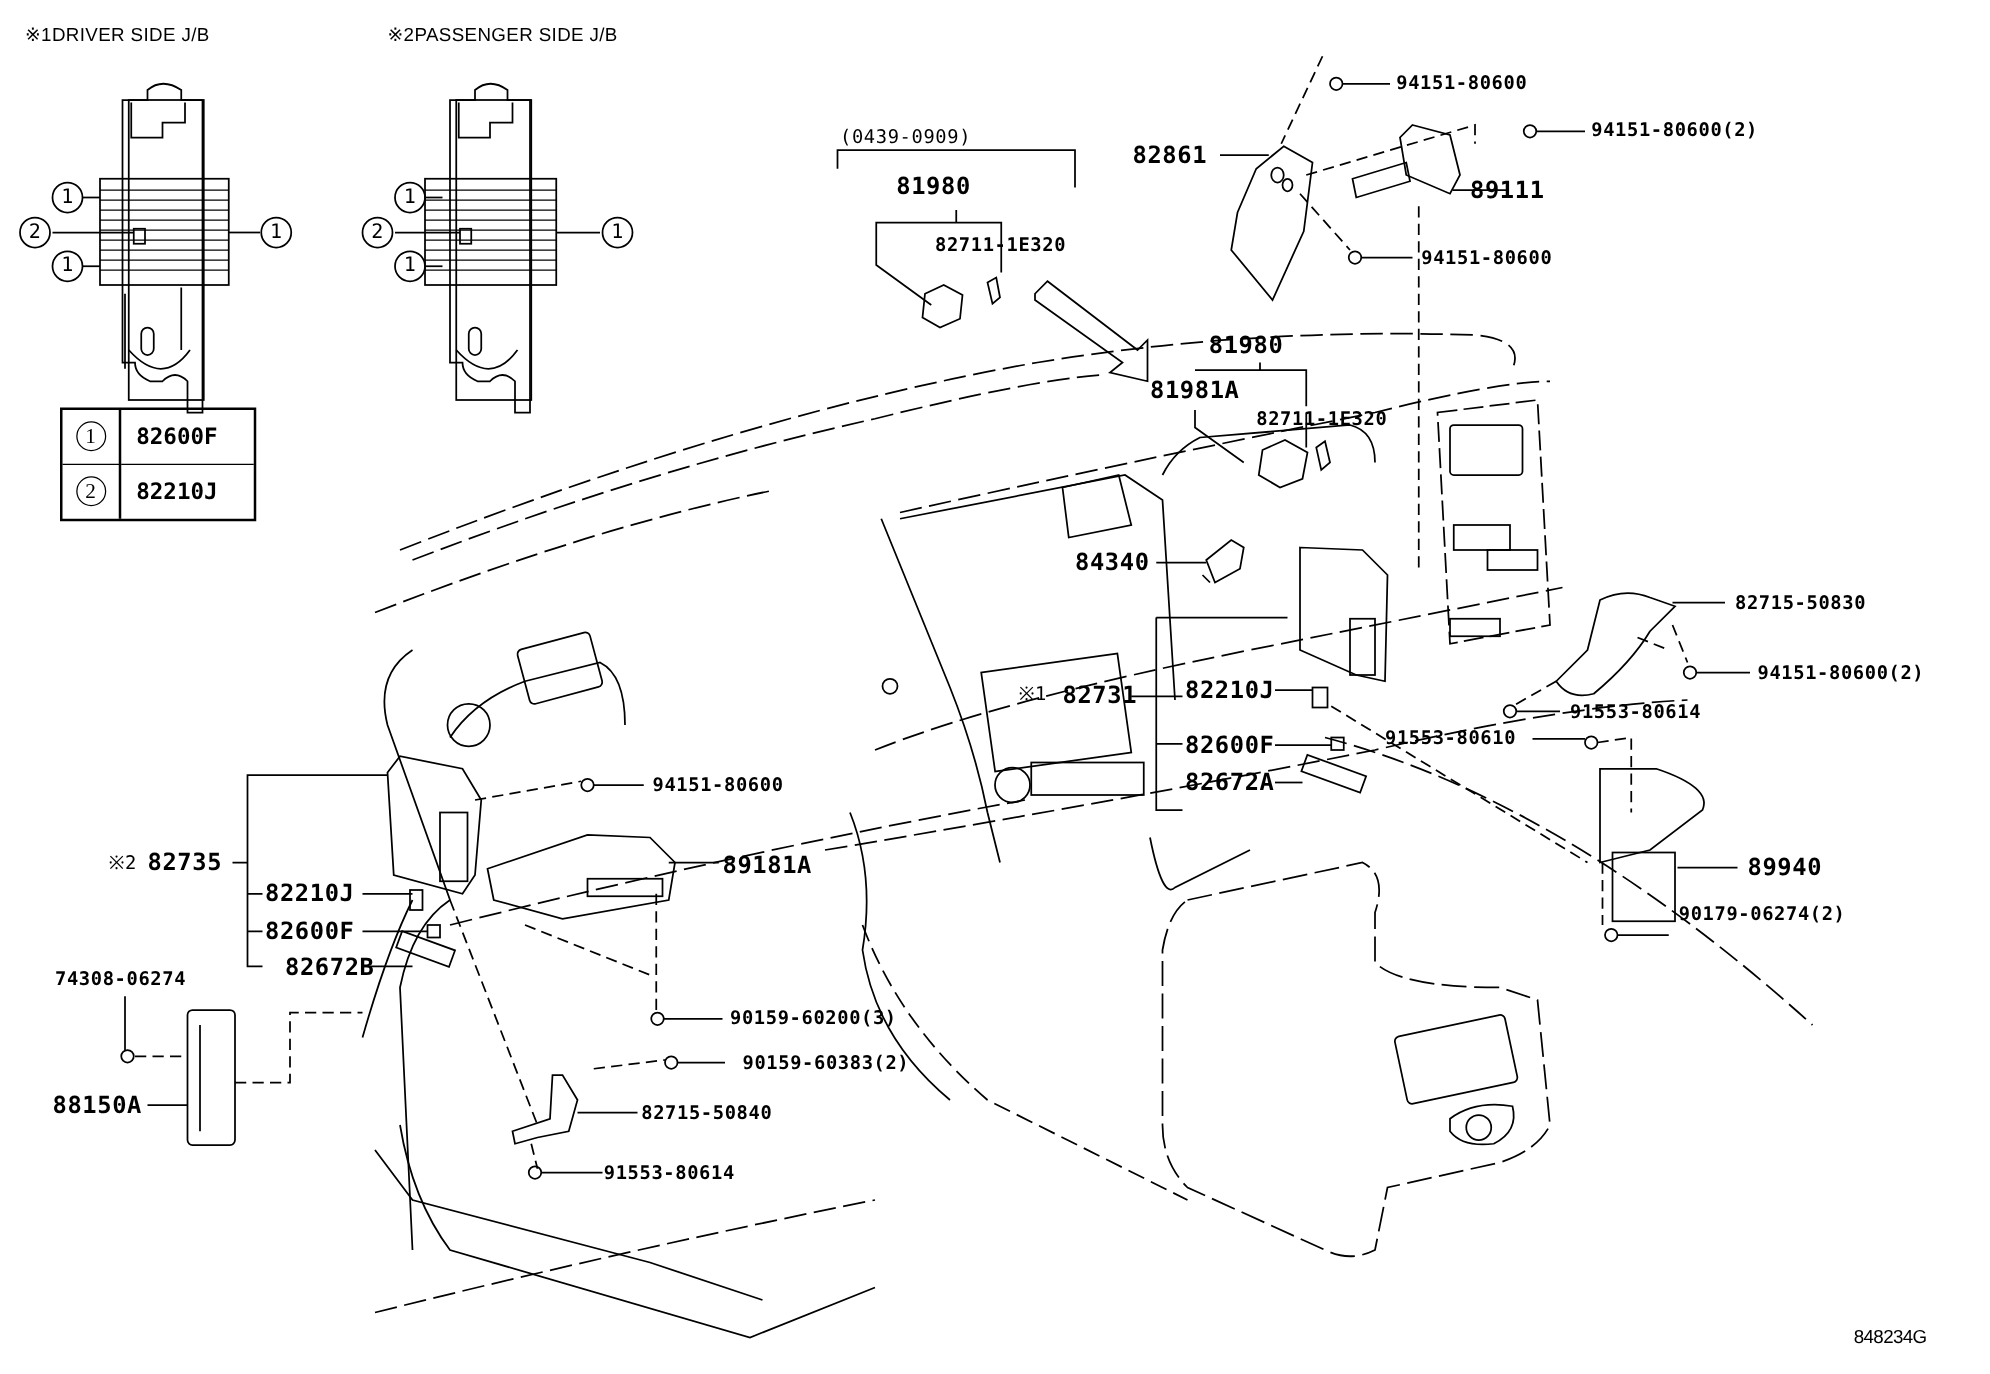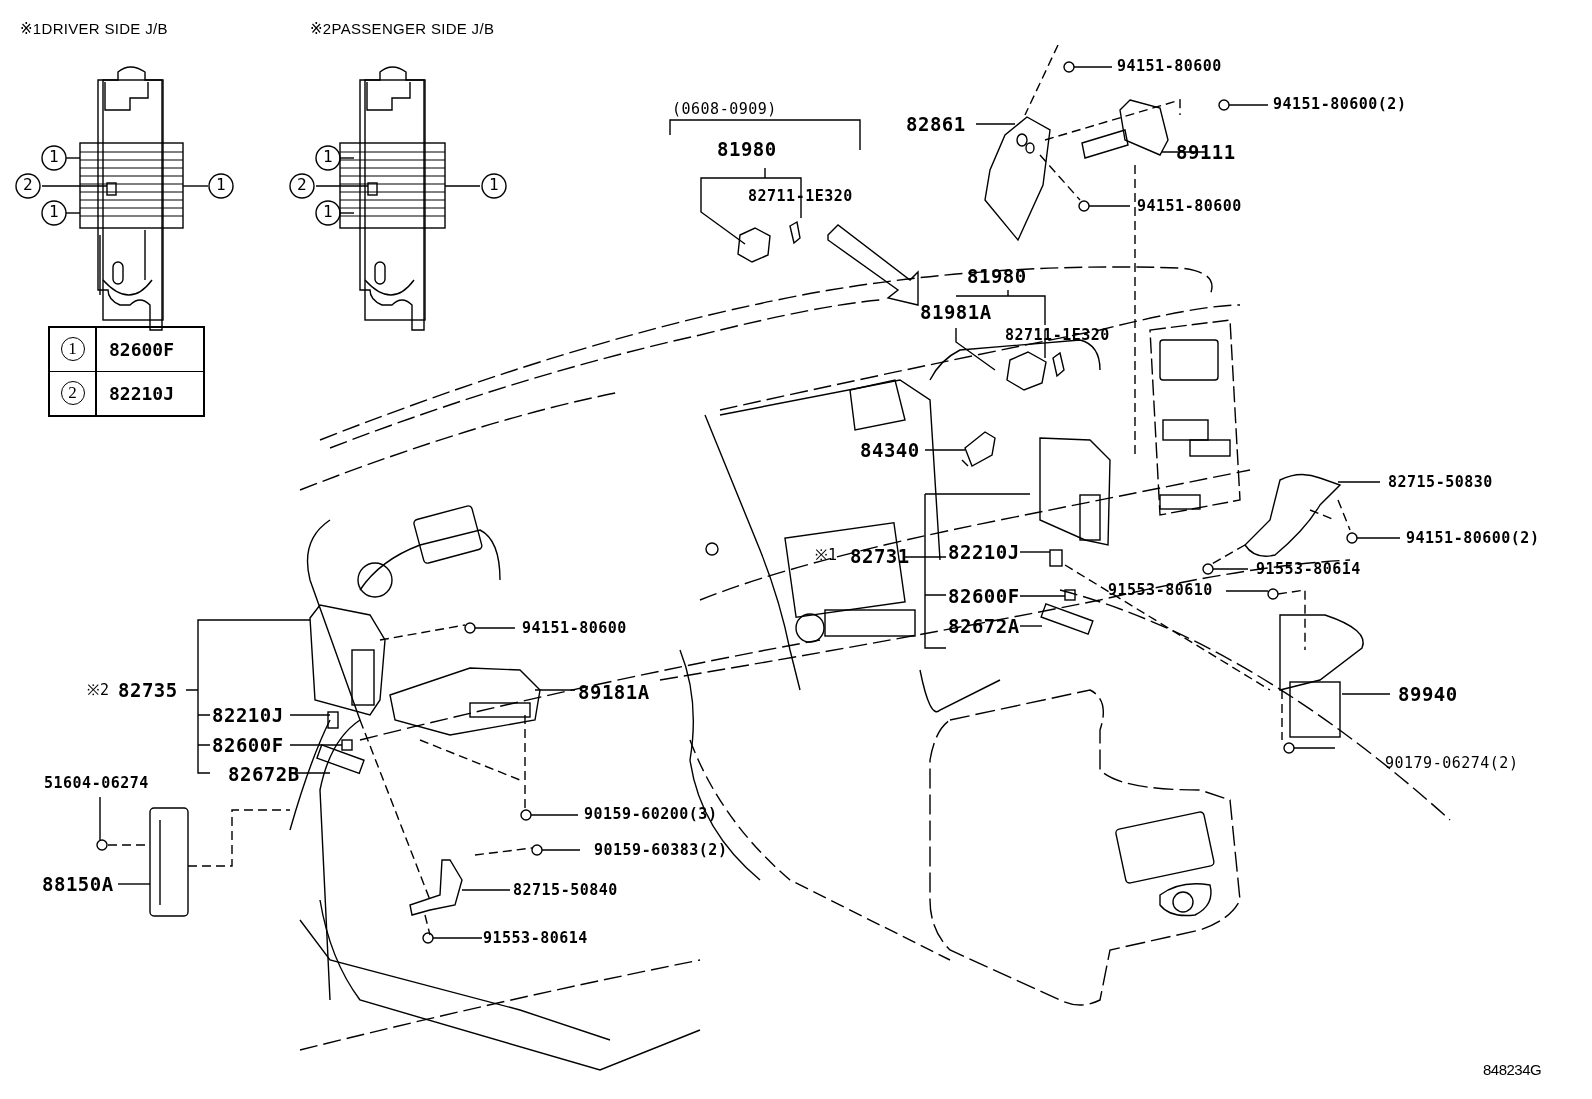--- a/index.html
+++ b/index.html
@@ -288,21 +288,21 @@
   <div class="cell row1">
         <span class="circ">1</span>
       </div>
   <div class="cell r row1">82600F</div>
   <div class="cell">
         <span class="circ">2</span>
       </div>
   <div class="cell r">82210J</div>
 </div>
 
-<div class="lbl pn" style="left:672px; top:102px;">(0608-0909)</div>
+<div class="lbl pn" style="left:672px; top:102px;">(0439-0909)</div>
 
 <div class="lbl big" style="left:717px; top:140px;">81980</div>
 <div class="lbl pn" style="left:748px; top:189px; font-weight:bold;">82711-1E320</div>
 
 <div class="lbl big" style="left:906px; top:115px;">82861</div>
 <div class="lbl pn" style="left:1117px; top:59px; font-weight:bold;">94151-80600</div>
 <div class="lbl pn" style="left:1273px; top:97px; font-weight:bold;">94151-80600(2)</div>
 <div class="lbl big" style="left:1176px; top:143px;">89111</div>
 <div class="lbl pn" style="left:1137px; top:199px; font-weight:bold;">94151-80600</div>
 
@@ -316,32 +316,32 @@
 <div class="lbl big" style="left:850px; top:547px;">82731</div>
 <div class="lbl big" style="left:948px; top:543px;">82210J</div>
 <div class="lbl big" style="left:948px; top:587px;">82600F</div>
 <div class="lbl big" style="left:948px; top:617px;">82672A</div>
 
 <div class="lbl pn" style="left:1388px; top:475px; font-weight:bold;">82715-50830</div>
 <div class="lbl pn" style="left:1406px; top:531px; font-weight:bold;">94151-80600(2)</div>
 <div class="lbl pn" style="left:1256px; top:562px; font-weight:bold;">91553-80614</div>
 <div class="lbl pn" style="left:1108px; top:583px; font-weight:bold;">91553-80610</div>
 <div class="lbl big" style="left:1398px; top:685px;">89940</div>
-<div class="lbl pn" style="left:1343px; top:756px; font-weight:normal;margin-left:42px;">90179-06274(2)</div>
+<div class="lbl pn" style="left:1343px; top:724px; font-weight:bold;">90179-06274(2)</div>
 
 <div class="lbl pn" style="left:522px; top:621px; font-weight:bold;">94151-80600</div>
 
 <div class="lbl pn" style="left:87px; top:683px;">※2</div>
 <div class="lbl big" style="left:118px; top:681px;">82735</div>
 <div class="lbl big" style="left:578px; top:683px;">89181A</div>
 <div class="lbl big" style="left:212px; top:706px;">82210J</div>
 <div class="lbl big" style="left:212px; top:736px;">82600F</div>
 <div class="lbl big" style="left:212px; top:765px;margin-left:16px;">82672B</div>
 
-<div class="lbl pn" style="left:44px; top:776px; font-weight:bold;">51604-06274</div>
+<div class="lbl pn" style="left:44px; top:776px; font-weight:bold;">74308-06274</div>
 <div class="lbl big" style="left:42px; top:875px;">88150A</div>
 
 <div class="lbl pn" style="left:584px; top:807px; font-weight:bold;text-align:center;">90159-60200(3)</div>
 <div class="lbl pn" style="left:594px; top:843px; font-weight:bold;">90159-60383(2)</div>
 <div class="lbl pn" style="left:513px; top:883px; font-weight:bold;">82715-50840</div>
 <div class="lbl pn" style="left:483px; top:931px; font-weight:bold;">91553-80614</div>
 
 <div class="lbl code" style="left:1483px; top:1062px;">848234G</div>
 
 </div>

